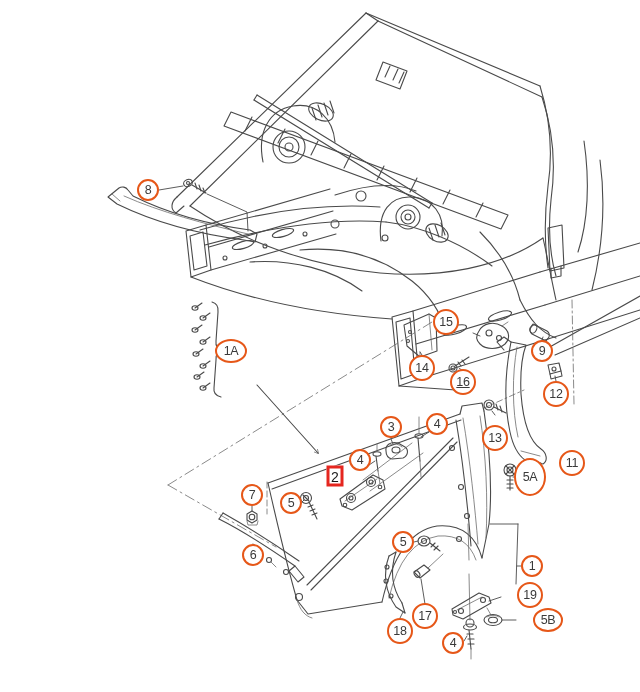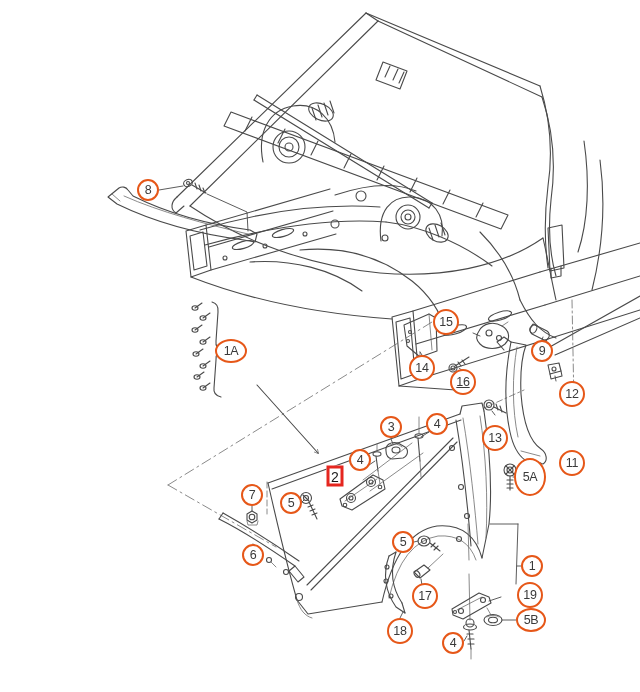--- a/index.html
+++ b/index.html
@@ -391,34 +391,34 @@
   </g>
 </svg>
 
 <div id="callout-layer">
       <div class="callout" style="left: 148px; top: 190px; width: 22px; height: 22px;">8</div>
       <div class="callout" style="left: 231px; top: 351px; width: 32px; height: 24px; border-radius: 50%;">1A</div>
       <div class="callout" style="left: 422px; top: 368px; width: 26px; height: 26px;">14</div>
       <div class="callout" style="left: 446px; top: 322px; width: 26px; height: 26px;">15</div>
       <div class="callout" style="left: 463px; top: 382px; width: 26px; height: 26px; text-decoration: underline;">16</div>
       <div class="callout" style="left: 542px; top: 351px; width: 22px; height: 22px;">9</div>
-      <div class="callout" style="left: 556px; top: 394px; width: 26px; height: 26px; margin-left: 16px;">12</div>
+      <div class="callout" style="left: 556px; top: 394px; width: 26px; height: 26px;">12</div>
       <div class="callout" style="left: 495px; top: 426px; width: 26px; height: 26px; margin-top: 12px;">13</div>
       <div class="callout" style="left: 554px; top: 463px; width: 26px; height: 26px; margin-left: 18px;">11</div>
       <div class="callout" style="left: 530px; top: 477px; width: 32px; height: 38px; border-radius: 50%;">5A</div>
       <div class="callout" style="left: 391px; top: 427px; width: 22px; height: 22px;">3</div>
       <div class="callout" style="left: 437px; top: 424px; width: 22px; height: 22px;">4</div>
       <div class="callout" style="left: 360px; top: 460px; width: 22px; height: 22px;">4</div>
       <div class="callout" style="left: 291px; top: 503px; width: 22px; height: 22px;">5</div>
       <div class="callout" style="left: 252px; top: 495px; width: 22px; height: 22px;">7</div>
       <div class="callout" style="left: 253px; top: 555px; width: 22px; height: 22px;">6</div>
       <div class="callout" style="left: 403px; top: 542px; width: 22px; height: 22px;">5</div>
       <div class="callout" style="left: 532px; top: 566px; width: 22px; height: 22px;">1</div>
       <div class="callout" style="left: 530px; top: 595px; width: 26px; height: 26px;">19</div>
-      <div class="callout" style="left: 531px; top: 620px; width: 30px; height: 24px; border-radius: 50%;">5B</div>
-      <div class="callout" style="left: 425px; top: 596px; width: 26px; height: 26px;">17</div>
+      <div class="callout" style="left: 548px; top: 620px; width: 30px; height: 24px; border-radius: 50%;">5B</div>
+      <div class="callout" style="left: 425px; top: 616px; width: 26px; height: 26px;">17</div>
       <div class="callout" style="left: 400px; top: 631px; width: 26px; height: 26px;">18</div>
       <div class="callout" style="left: 453px; top: 643px; width: 22px; height: 22px;">4</div>
     </div>
 
 <div id="highlight-box" style="left: 335px; top: 476px; width: 17px; height: 21px;">2</div>
 
 </div>
 
 </body></html>

